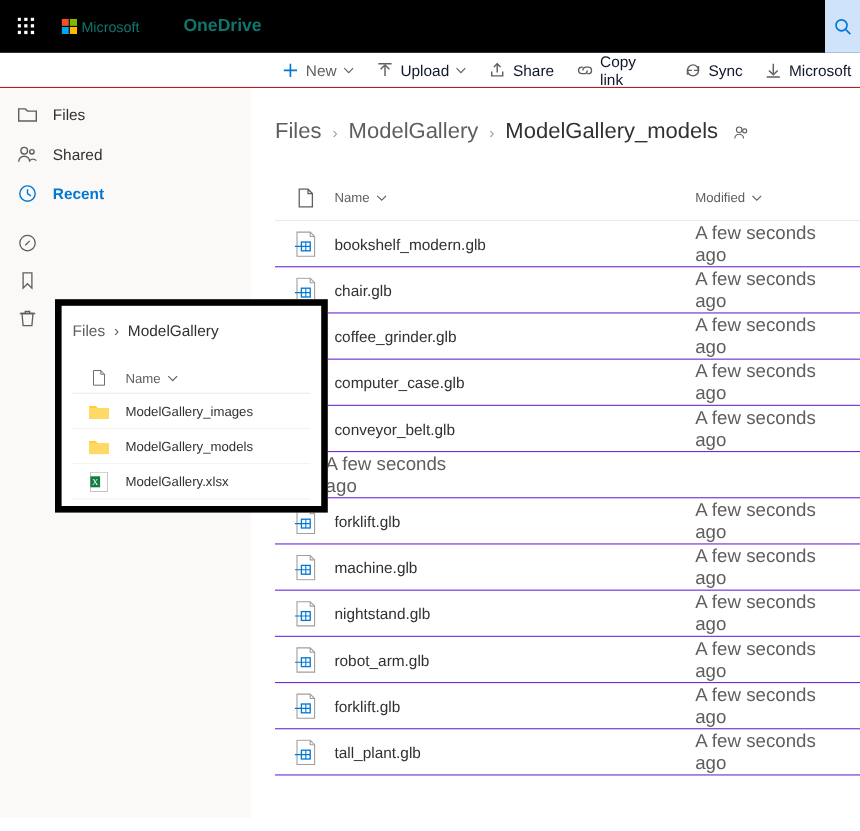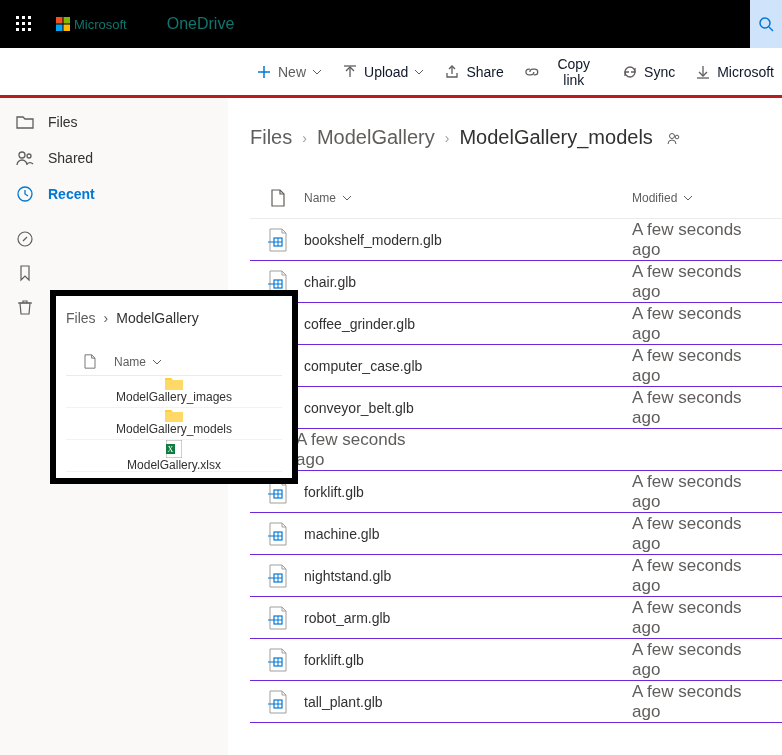--- a/index.html
+++ b/index.html
@@ -2,23 +2,23 @@
 <html><head>
 <meta charset="utf-8">
 <style>
   * { box-sizing: border-box; margin: 0; padding: 0; }
   body { font-family: "Segoe UI", -apple-system, sans-serif; font-size: 14px; color: #323130; background: #fff; width: 782px; height: 755px; overflow: hidden; position: relative; }
   .header { background: #000; color: #0f766e; height: 48px; display: flex; align-items: center; }
   .waffle { width: 48px; height: 48px; display: flex; align-items: center; justify-content: center; cursor: pointer; }
   .waffle svg { width: 16px; height: 16px; }
   .ms-logo { display: flex; align-items: center; margin-left: 8px; margin-right: 40px; }
   .ms-logo span { font-size: 13px; margin-left: 4px; }
-  .app-name { font-size: 16px; font-weight: 400; }
+  .app-name { font-size: 16px; font-weight: 700; }
   .search-box { margin-left: auto; width: 32px; height: 48px; background: #cfe4fa; display: flex; align-items: center; justify-content: center; }
-  .toolbar { height: 50px; border-bottom: 3px solid #b91c1c; display: flex; align-items: center; padding-left: 248px; gap: 4px; text-align: center; }
+  .toolbar { height: 32px; border-bottom: 1px solid #b91c1c; display: flex; align-items: center; padding-left: 248px; gap: 4px; }
   .toolbar-btn { display: inline-flex; align-items: center; gap: 6px; padding: 0 8px; height: 32px; color: #0f172a; font-size: 14px; cursor: pointer; border-radius: 2px; }
   .toolbar-btn svg { width: 16px; height: 16px; }
   .toolbar-btn .chev { width: 10px; height: 10px; }
   .accent svg { stroke: #0078d4; }
   .accent { color: #605e5c; }
   .body-area { display: flex; height: calc(755px - 48px - 44px); position: relative; }
   .sidebar { width: 228px; background: #faf9f8; padding-top: 6px; }
   .sidebar-item { display: flex; align-items: center; height: 36px; padding-left: 16px; gap: 14px; font-size: 14px; color: #323130; cursor: pointer; }
   .sidebar-item.active { color: #0078d4; font-weight: 600; }
   .sidebar-item svg { width: 18px; height: 18px; }
@@ -36,21 +36,21 @@
   .col-name { flex: 1; display:flex; align-items:center; gap:6px; cursor:pointer; padding-left: 8px;}
   .col-mod { width: 150px; display:flex; align-items:center; gap:6px; cursor:pointer; padding-right: 36px; }
   .file-row { display: flex; align-items: center; height: 42px; border-bottom: 1px solid #6d28d9; font-size: 14px; padding-left: 10px; cursor: pointer; }
   .file-row .col-name { color: #323130; }
   .file-row .col-mod { color: #605e5c; font-size: 17px; }
   .file-ico { width:20px; height:24px; }
   
   .overlay-panel { position: absolute; left: 50px; top: 192px; width: 248px; background: #fff; border: 6px solid #000; padding: 14px 10px 6px 10px; font-size: 12px; }
   .overlay-panel .mini-crumb { font-size: 14px; color: #605e5c; margin-bottom: 22px; display:flex; align-items:center; gap:8px; }
   .overlay-panel .mini-head { display:flex; align-items:center; border-bottom:1px solid #edebe9; height:28px; font-size:12px; color:#605e5c; }
-  .overlay-panel .mini-row { display:flex; align-items:center; height:32px; border-bottom:1px solid #f3f2f1; font-size:12px; color:#323130;flex-direction:column; }
+  .overlay-panel .mini-row { display:flex; align-items:center; height:32px; border-bottom:1px solid #f3f2f1; font-size:12px; color:#323130; }
   .overlay-panel .mi-icon { width:48px; display:flex; justify-content:center; }
   .folder-ico { width:18px; height:14px; }
   .xlsx-ico { width:16px; height:18px; }
   .people-ico { width:14px; height:14px; margin-left:4px; }
   .sort-chev { width:10px; height:10px; }
 </style>
 </head>
 <body>
 
 <div class="header">

